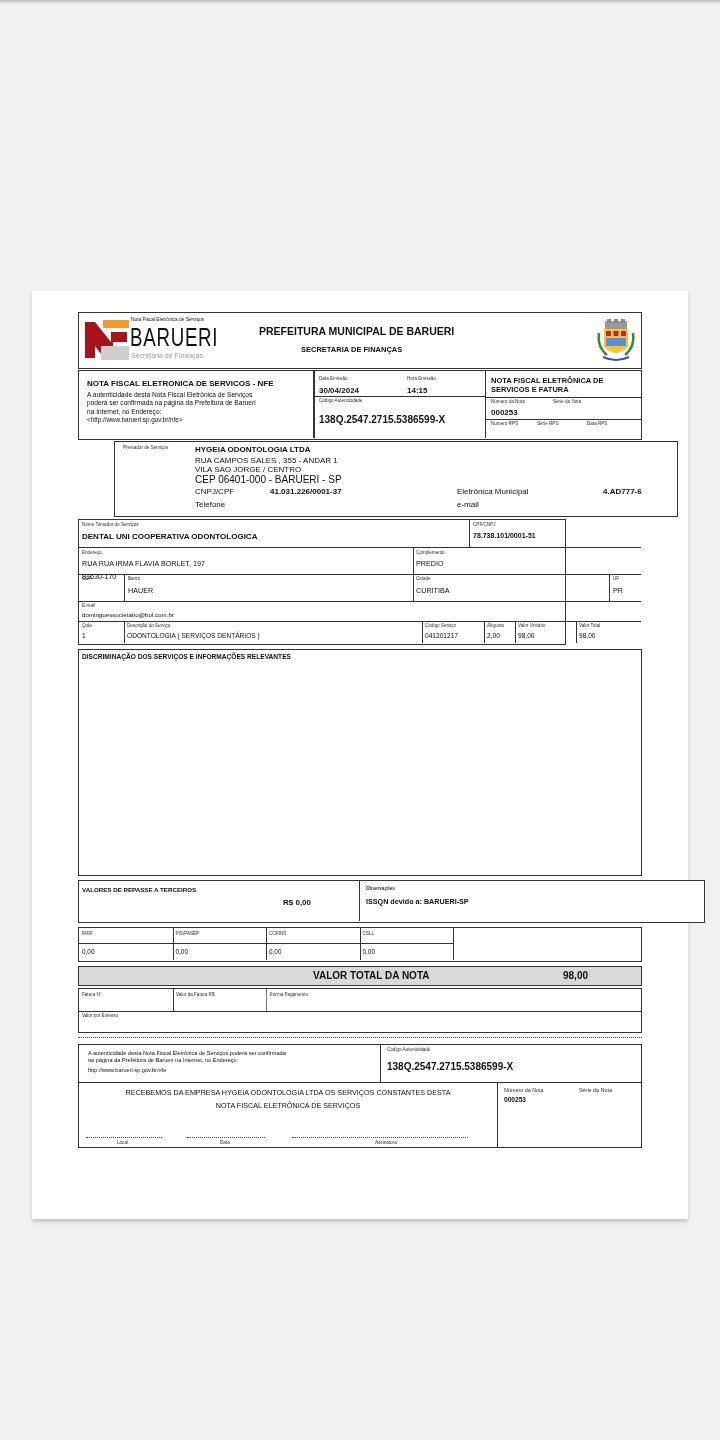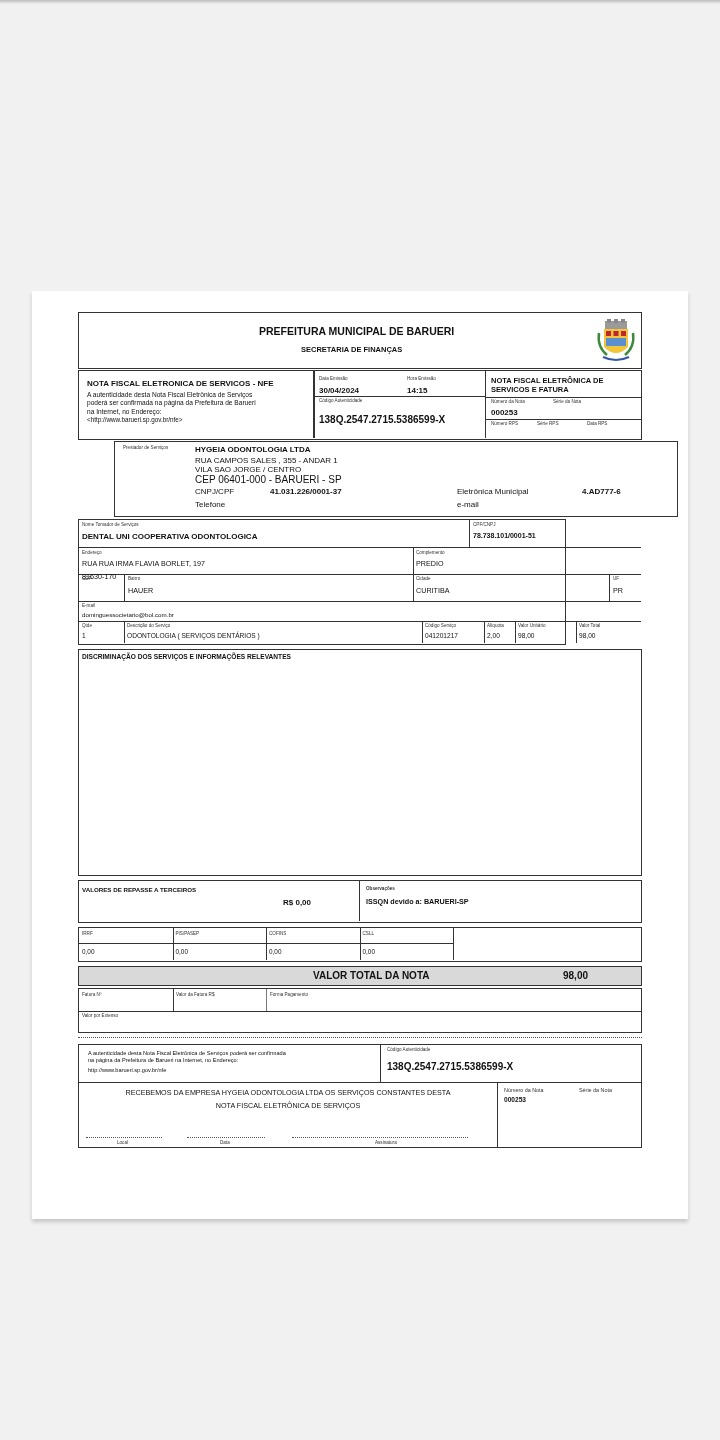--- a/index.html
+++ b/index.html
@@ -17,20 +17,30 @@
   .dots { position: absolute; border-top: 1px dotted #555; height: 0; }
 </style>
 </head>
 <body>
 
 <div class="topbar"></div>
 
 <div class="page">
 
   <div class="box" style="left:46px;top:21px;width:564px;height:57px;">
+    <div class="abs" style="left:4px;top:3px;width:132px;height:50px;">
+      <svg width="46" height="44" viewBox="0 0 46 44" style="position:absolute;left:0;top:2px;">
+        <rect x="20" y="2" width="26" height="8" fill="#f39a2c"></rect>
+        <polygon points="2,4 12,4 28,24 28,14 44,14 44,24 30,24 30,36 18,36 12,28 12,40 2,40" fill="#a8121a"></polygon>
+        <rect x="18" y="28" width="28" height="14" fill="#cfcfcf"></rect>
+      </svg>
+      <span style="position:absolute;left:48px;top:0;font-size:6px;font-family:'Liberation Sans Narrow','Liberation Sans',sans-serif;transform:scaleX(0.8);transform-origin:left;white-space:nowrap;">Nota Fiscal Eletrônica de Serviços</span>
+      <span style="position:absolute;left:47px;top:6px;font-size:26px;font-family:'Liberation Sans',sans-serif;transform:scaleX(0.72);transform-origin:left;letter-spacing:1px;color:#111;">BARUERI</span>
+      <span style="position:absolute;left:48px;top:36px;font-size:7px;color:#999;white-space:nowrap;">Secretaria de Finanças</span>
+    </div>
     <div class="abs b" style="left:180px;top:12px;font-size:10.5px;white-space:nowrap;">PREFEITURA MUNICIPAL DE BARUERI</div>
     <div class="abs b" style="left:222px;top:32px;font-size:7.5px;white-space:nowrap;">SECRETARIA DE FINANÇAS</div>
     <svg width="42" height="44" viewBox="0 0 42 44" style="position:absolute;left:516px;top:6px;">
       <rect x="10" y="2" width="22" height="8" fill="#9a9a9a"></rect>
       <rect x="12" y="0" width="4" height="4" fill="#888"></rect>
         <rect x="19" y="0" width="4" height="4" fill="#888"></rect>
         <rect x="26" y="0" width="4" height="4" fill="#888"></rect>
       <path d="M9 10 H33 V28 Q21 40 9 28 Z" fill="#f2c53d"></path>
       <rect x="11" y="12" width="5" height="5" fill="#c0262d"></rect>
         <rect x="18.5" y="12" width="5" height="5" fill="#c0262d"></rect>
@@ -75,21 +85,21 @@
 
   <div class="box" style="left:46px;top:150px;width:564px;height:76px;margin-left:36px;">
     <div class="lbl" style="left:8px;top:3px;">Prestador de Serviços</div>
     <div class="val b" style="left:80px;top:3px;font-size:8px;">HYGEIA ODONTOLOGIA LTDA</div>
     <div class="val" style="left:80px;top:14px;font-size:8px;">RUA CAMPOS SALES , 355 - ANDAR 1</div>
     <div class="val" style="left:80px;top:23px;font-size:8px;">VILA SAO JORGE / CENTRO</div>
     <div class="val" style="left:80px;top:32px;font-size:10px;">CEP 06401-000 - BARUERI - SP</div>
     <div class="val" style="left:80px;top:45px;font-size:8px;">CNPJ/CPF</div>
     <div class="val b" style="left:155px;top:45px;font-size:8px;">41.031.226/0001-37</div>
     <div class="val" style="left:342px;top:45px;font-size:8px;">Eletrônica Municipal</div>
-    <div class="val b" style="left:467px;top:45px;font-size:8px;">4.AD777-6</div>
+    <div class="val b" style="left:488px;top:45px;font-size:8px;">4.AD777-6</div>
     <div class="val" style="left:80px;top:58px;font-size:8px;">Telefone</div>
     <div class="val" style="left:342px;top:58px;font-size:8px;">e-mail</div>
   </div>
 
   <div class="box" style="left:46px;top:228px;width:488px;height:126px;">
     <div class="lbl" style="left:3px;top:2px;">Nome Tomador de Serviços</div>
     <div class="val b" style="left:3px;top:12px;font-size:8px;">DENTAL UNI COOPERATIVA ODONTOLOGICA</div>
     <div class="vl" style="left:390px;top:0;height:27px;"></div>
     <div class="lbl" style="left:394px;top:2px;">CPF/CNPJ</div>
     <div class="val b" style="left:394px;top:12px;font-size:7px;">78.738.101/0001-51</div>
@@ -134,21 +144,21 @@
         <div class="val" style="left: 439px; top: 112px; font-size: 6.6px;">98,00</div>
         <div class="val" style="left: 500px; top: 112px; font-size: 6.6px;">98,00</div>
       </div>
   </div>
 
   <div class="box" style="left:46px;top:358px;width:564px;height:227px;">
     <div class="abs b" style="left:3px;top:3px;font-size:6.6px;white-space:nowrap;">DISCRIMINAÇÃO DOS SERVIÇOS E INFORMAÇÕES RELEVANTES</div>
     <div class="abs" style="left:3px;top:14px;font-size:7px;"></div>
   </div>
 
-  <div class="box" style="left:46px;top:589px;width:564px;height:43px;">
+  <div class="box" style="left:46px;top:589px;width:627px;height:43px;">
     <div class="abs b" style="left:3px;top:5px;font-size:6.2px;white-space:nowrap;">VALORES DE REPASSE A TERCEIROS</div>
     <div class="val b" style="left:204px;top:17px;font-size:8px;">R$ 0,00</div>
     <div class="vl" style="left:280px;top:0;height:40px;"></div>
     <div class="lbl b" style="left:287px;top:5px;">Observações</div>
     <div class="val b" style="left:287px;top:16px;">ISSQN devido a: BARUERI-SP</div>
   </div>
 
   <div class="box" style="left:46px;top:636px;width:564px;height:35px;">
     <div id="tributos">
         <div class="lbl" style="left: 3px; top: 3px;">IRRF</div>

